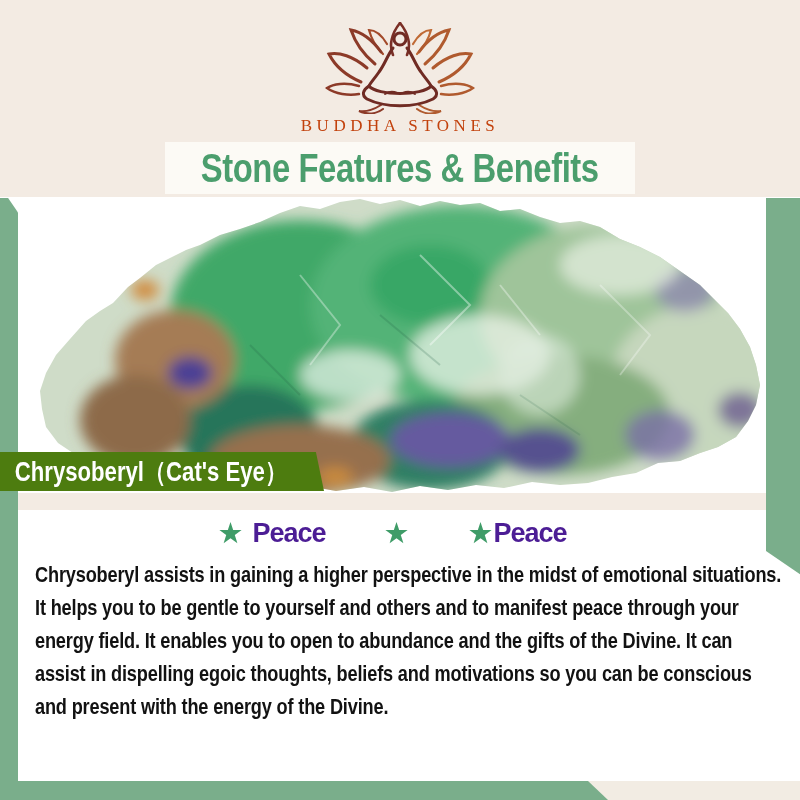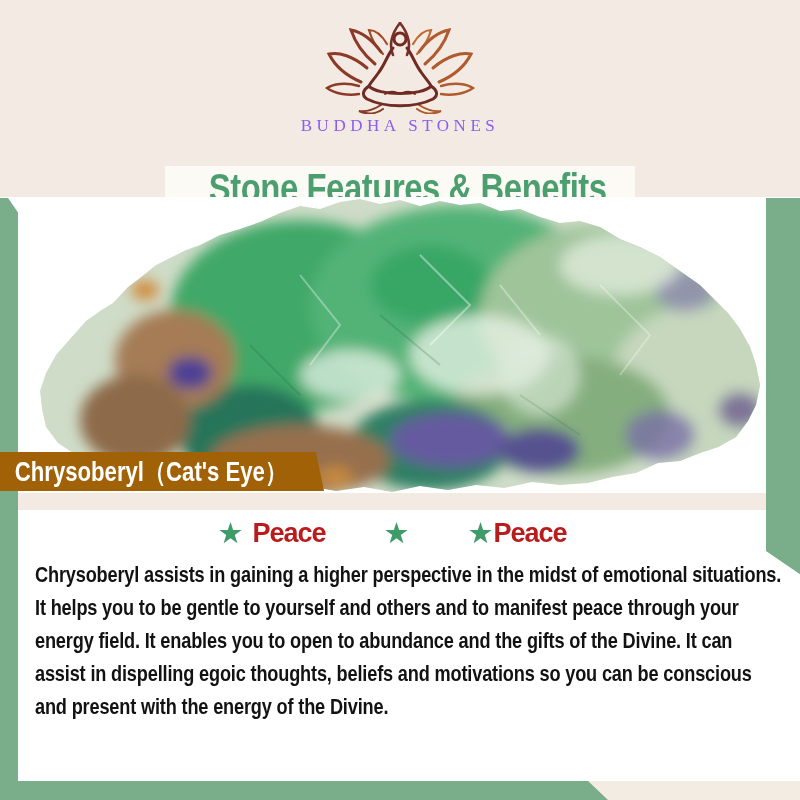--- a/index.html
+++ b/index.html
@@ -7,26 +7,26 @@
     width:800px;height:800px;position:relative;overflow:hidden;
     background:#ffffff;font-family:"Liberation Sans",sans-serif;
   }
   
   .top-band{position:absolute;left:0;top:0;width:800px;height:197px;background:#f3ebe3;}
   
   .logo-wrap{position:absolute;left:0;top:22px;width:800px;text-align:center;}
   .logo-svg{display:block;margin:0 auto;}
   .brand-name{
     margin-top:2px;font-family:"Liberation Serif",serif;font-size:17px;
-    letter-spacing:4.5px;color:#8b5cf6;font-weight:400;
+    letter-spacing:4.5px;color:#c2410c;font-weight:400;
   }
   
   .headline-banner{
-    position:absolute;left:165px;top:142px;width:470px;height:44px;
-    background:#fcfaf5;display:flex;align-items:center;margin-top:24px;
+    position:absolute;left:165px;top:142px;width:470px;height:52px;
+    background:#fcfaf5;display:flex;align-items:center;justify-content:center;
   }
   .headline-text{
     font-size:40px;font-weight:700;color:#4b9e6d;white-space:nowrap;
     transform:scaleX(0.82);transform-origin:center;letter-spacing:-0.5px;
   }
   
   .stone-panel{position:absolute;left:18px;top:197px;width:748px;height:296px;background:#ffffff;}
   .content-panel{position:absolute;left:18px;top:510px;width:782px;height:271px;background:#ffffff;}
   
   .stone-photo{position:absolute;left:0;top:195px;width:800px;height:300px;}
@@ -41,38 +41,38 @@
   }
   .bottom-band{position:absolute;left:0;bottom:0;width:800px;height:19px;background:#f2ece3;}
   .bottom-band-green{
     position:absolute;left:0;top:0;width:100%;height:100%;background:#7aae8b;
     clip-path:polygon(0 0,73.5% 0,76% 100%,0 100%);
   }
   
   .mid-gap{position:absolute;left:18px;top:493px;width:748px;height:17px;background:#f3ebe3;}
   
   .stone-label-banner{
-    position:absolute;left:0;top:452px;width:324px;height:39px;background:#a16207;
+    position:absolute;left:0;top:452px;width:324px;height:39px;background:#4d7c0f;
     clip-path:polygon(0 0,97.5% 0,100% 100%,0 100%);
     display:flex;align-items:center;
   }
   .stone-label-text{
     padding-left:18px;color:#ffffff;font-size:27px;font-weight:700;white-space:nowrap;
     transform:scaleX(0.82);transform-origin:left center;letter-spacing:0px;
   }
   
   .benefits-row{
     position:absolute;left:18px;top:513px;width:748px;height:40px;
     display:flex;align-items:center;justify-content:center;gap:58px;
   }
   .benefit-item{display:flex;align-items:center;}
   .benefit-item .star{font-size:29px;color:#3f9c68;line-height:1;}
   .benefit-item:first-child .star{margin-right:9px;}
   .benefit-item .benefit-label{
-    font-size:27px;font-weight:700;color:#b91c1c;letter-spacing:-1px;line-height:1;
+    font-size:27px;font-weight:700;color:#4c1d95;letter-spacing:-1px;line-height:1;
   }
   
   .description{
     position:absolute;left:35px;top:559px;width:884px;
     transform:scaleX(0.845);transform-origin:left top;
     font-size:21.5px;line-height:33px;font-weight:700;color:#121212;
     letter-spacing:-0.2px;
   }
 </style>
 </head>

